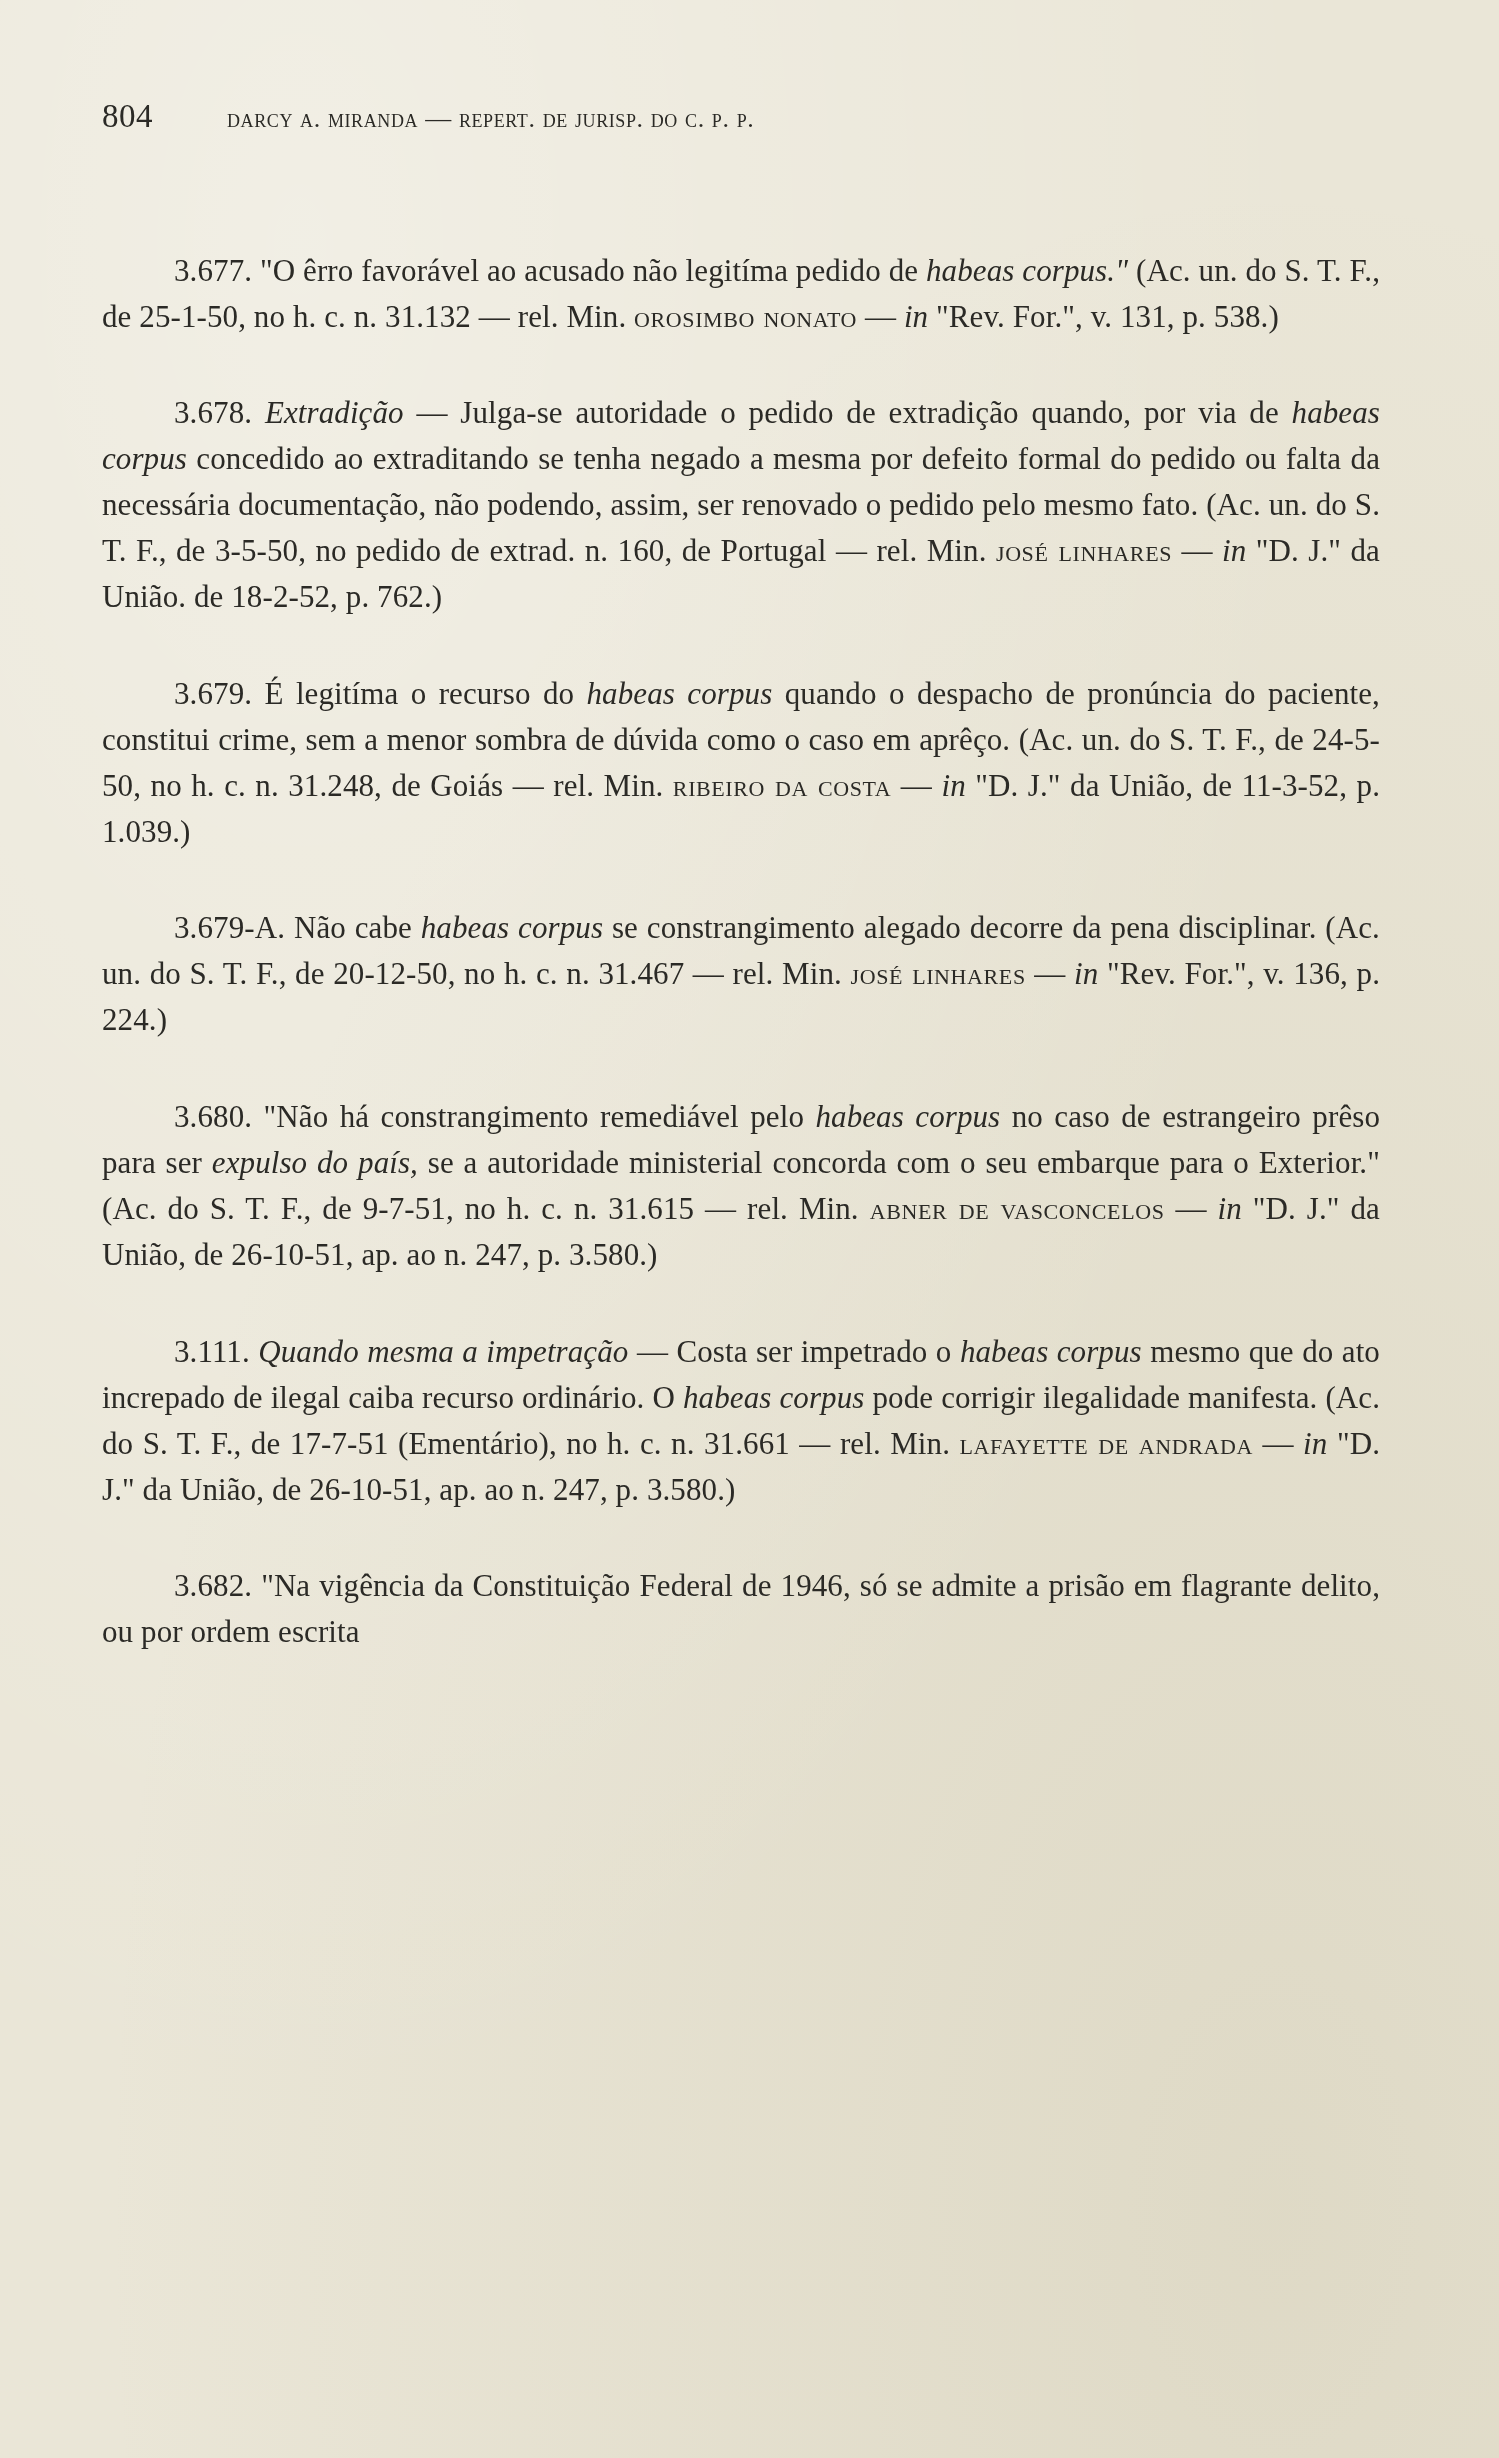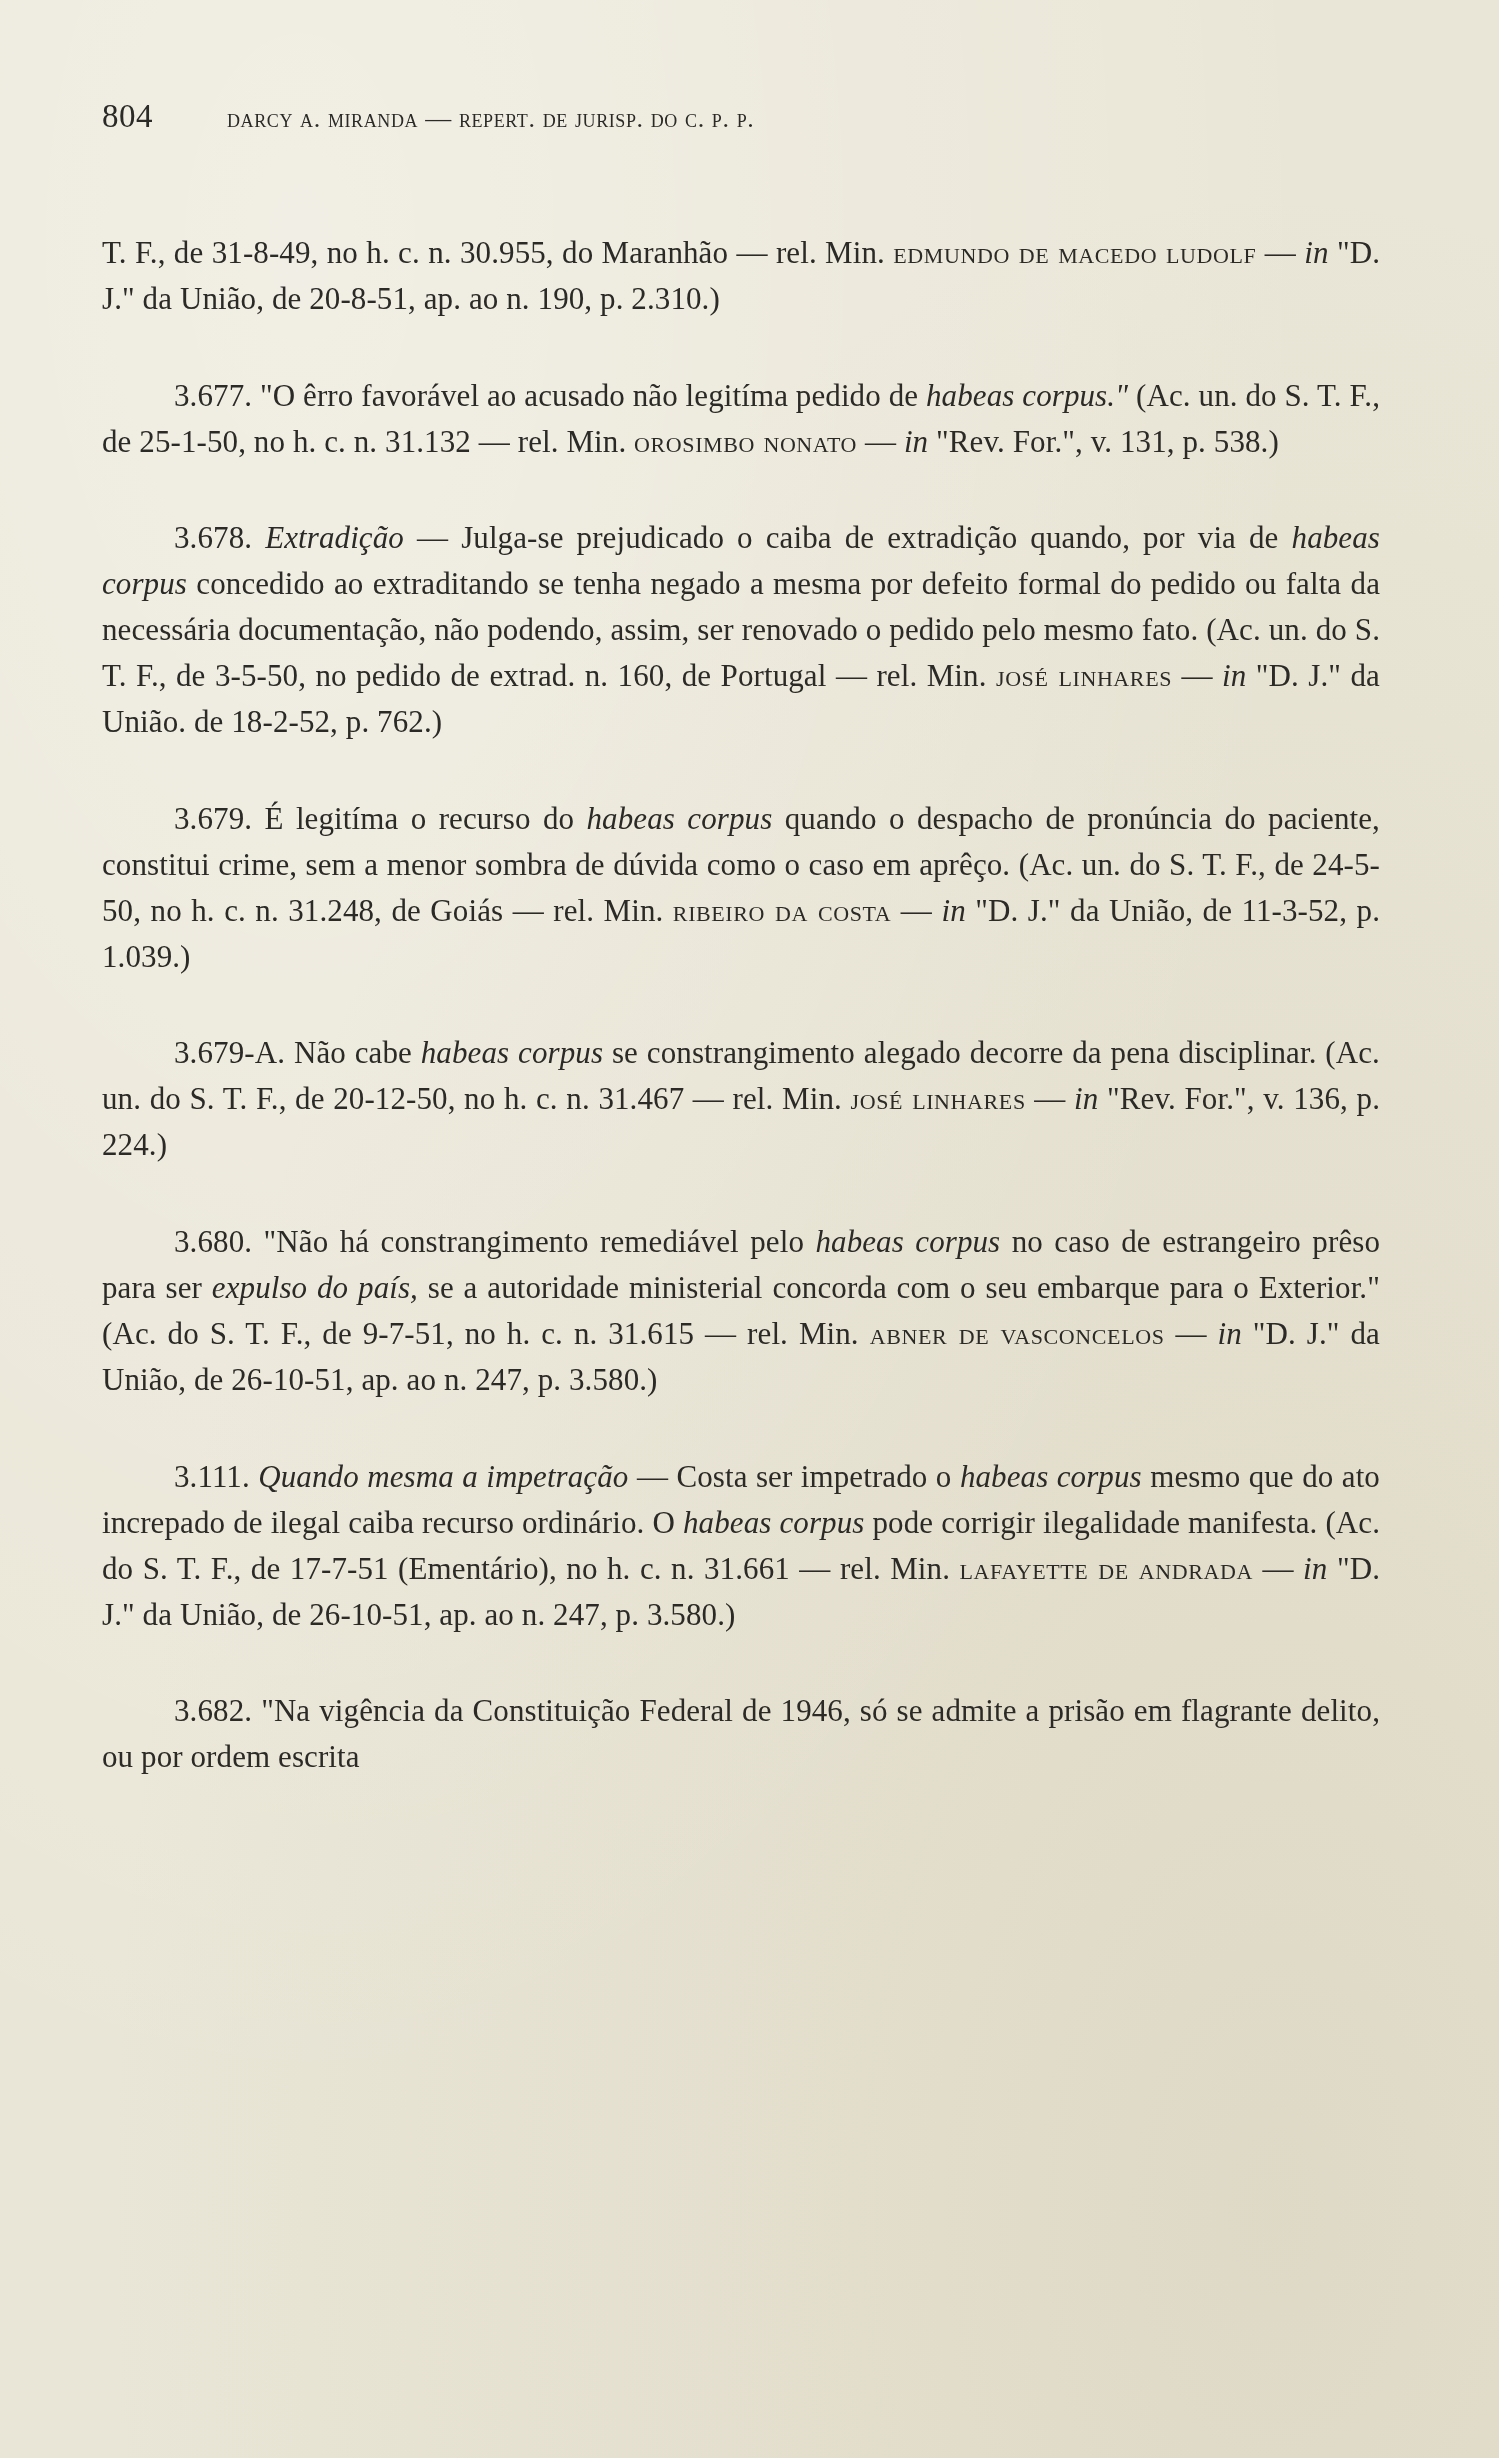--- a/index.html
+++ b/index.html
@@ -81,45 +81,38 @@
 <body>
 
 <div class="page">
   <div class="content">
 
     <div class="running-head">
       <div class="folio">804</div>
       <div class="head-title sc">DARCY A. MIRANDA — REPERT. DE JURISP. DO C. P. P.</div>
     </div>
 
-    <p class="noindent"><span>T. F., de 31-8-49, no h. c. n. 30.955, do Maranhão — rel. Min.</span>
-      <span class="sc">Edmundo de Macedo Ludolf</span>
-      <span>—</span>
-      <i>in</i>
-      <span>"D. J." da União, de 20-8-51,</span>
-      <span>ap. ao n. 190, p. 2.310.)</span>
-    </p>
 
     <div class="gap-lg"></div>
 
     <p class="indent"><span>3.677.</span>
       <span>"O êrro favorável ao acusado não legitíma pedido de</span>
       <i>habeas corpus."</i>
       <span>(Ac. un. do S. T. F., de 25-1-50, no h. c. n. 31.132 — rel. Min.</span>
       <span class="sc">Orosimbo Nonato</span>
       <span>—</span>
       <i>in</i>
       <span>"Rev. For.", v. 131, p. 538.)</span>
     </p>
 
     <div class="gap-lg"></div>
 
     <p class="indent"><span>3.678.</span>
       <i>Extradição</i>
-      <span>— Julga-se prejudicado o caiba de extradição quando, por via de</span>
+      <span>— Julga-se autoridade o pedido de extradição quando, por via de</span>
       <i>habeas corpus</i>
       <span>concedido ao extraditando se tenha negado a mesma por defeito formal do pedido ou falta da necessária documentação, não podendo, assim, ser renovado o pedido pelo mesmo fato. (Ac. un. do S. T. F., de 3-5-50, no pedido de extrad. n. 160, de Portugal — rel. Min.</span>
       <span class="sc">José Linhares</span>
       <span>—</span>
       <i>in</i>
       <span>"D. J." da União. de 18-2-52, p. 762.)</span>
     </p>
 
     <div class="gap-lg"></div>
 

